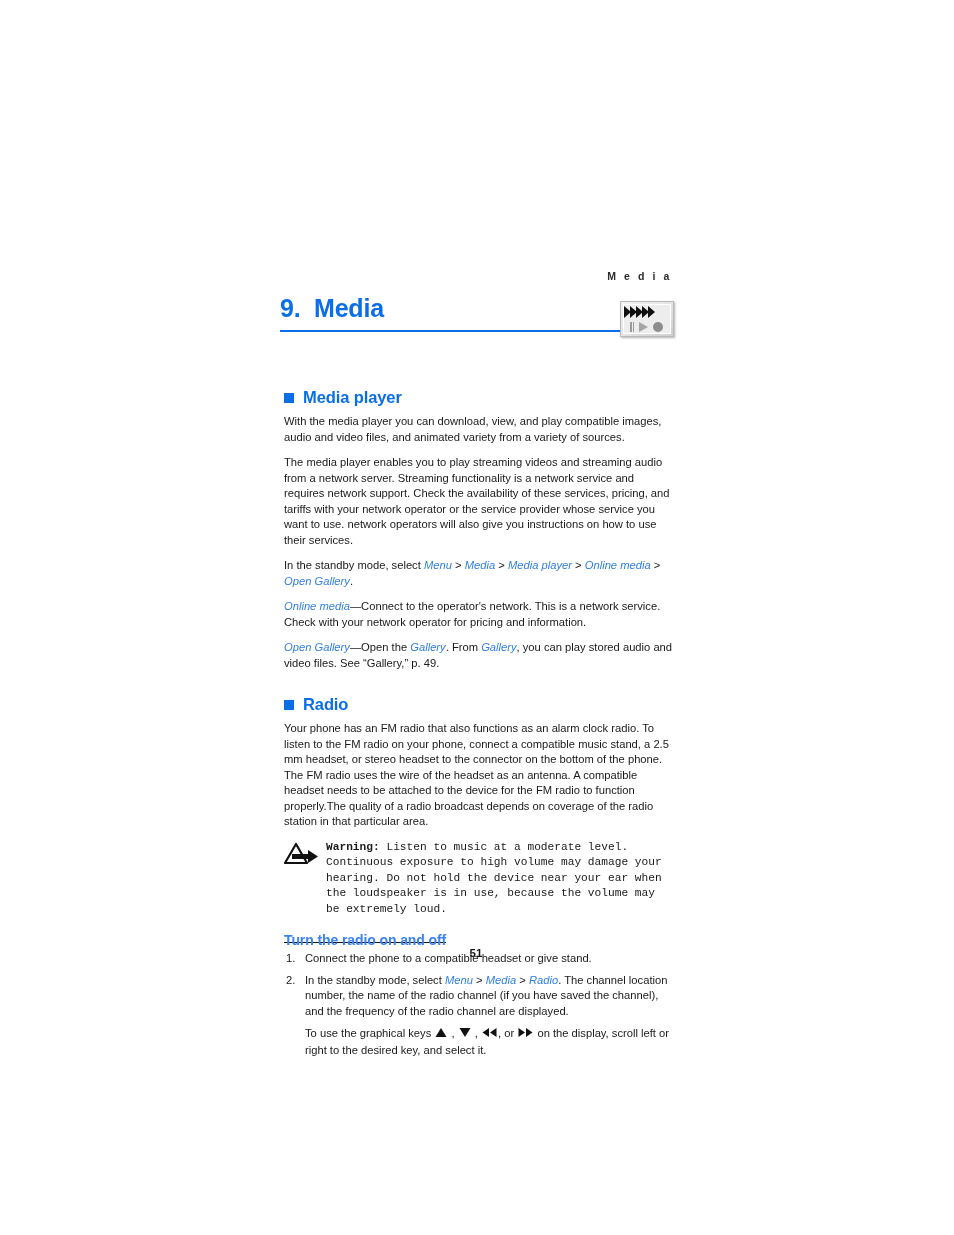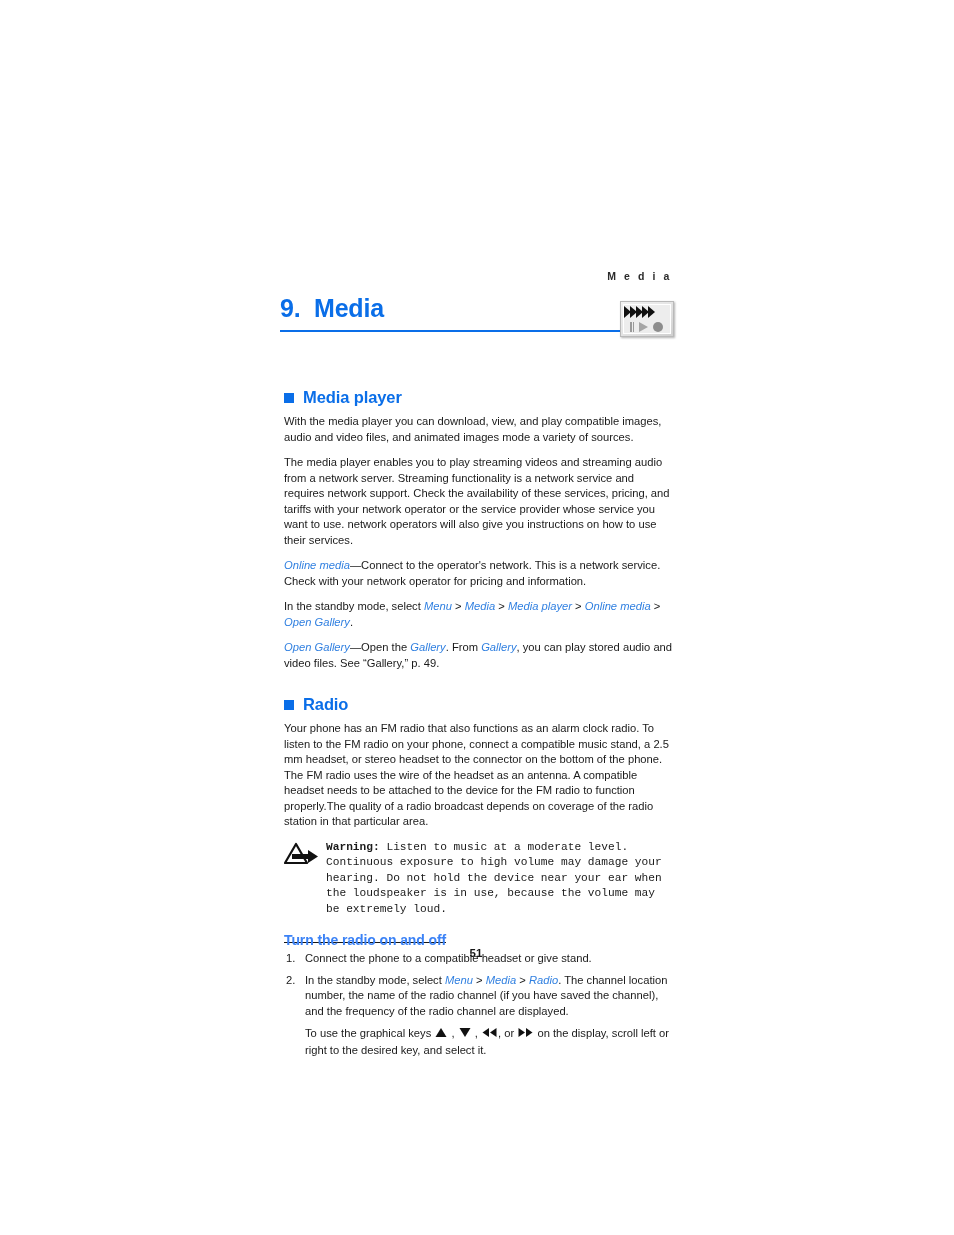--- a/index.html
+++ b/index.html
@@ -297,27 +297,27 @@
     </div>
   </div>
 
   <div class="content">
 
     <h2 class="section">
       <span class="sq"></span>
       <span>Media player</span>
     </h2>
 
-    <p class="body">With the media player you can download, view, and play compatible images, audio and video files, and animated images mode a variety of sources.</p>
+    <p class="body">With the media player you can download, view, and play compatible images, audio and video files, and animated variety from a variety of sources.</p>
 
     <p class="body">The media player enables you to play streaming videos and streaming audio from a network server. Streaming functionality is a network service and requires network support. Check the availability of these services, pricing, and tariffs with your network operator or the service provider whose service you want to use. network operators will also give you instructions on how to use their services.</p>
 
+    <p class="body"><span>In the standby mode, select </span><span class="it-blue">Menu</span><span class="sep"> &gt; </span><span class="it-blue">Media</span><span class="sep"> &gt; </span><span class="it-blue">Media player</span><span class="sep"> &gt; </span><span class="it-blue">Online media</span><span class="sep"> &gt; </span><span class="it-blue">Open Gallery</span><span>.</span></p>
+
     <p class="body"><span class="it-blue">Online media</span><span>—Connect to the operator's network. This is a network service. Check with your network operator for pricing and information.</span></p>
-
-    <p class="body"><span>In the standby mode, select </span><span class="it-blue">Menu</span><span class="sep"> &gt; </span><span class="it-blue">Media</span><span class="sep"> &gt; </span><span class="it-blue">Media player</span><span class="sep"> &gt; </span><span class="it-blue">Online media</span><span class="sep"> &gt; </span><span class="it-blue">Open Gallery</span><span>.</span></p>
 
     <p class="body"><span class="it-blue">Open Gallery</span><span>—Open the </span><span class="it-blue">Gallery</span><span>. From </span><span class="it-blue">Gallery</span><span>, you can play stored audio and video files. See “Gallery,” p. 49.</span></p>
 
     <h2 class="section" style="margin-top:24px;">
       <span class="sq"></span>
       <span>Radio</span>
     </h2>
 
     <p class="body">Your phone has an FM radio that also functions as an alarm clock radio. To listen to the FM radio on your phone, connect a compatible music stand, a 2.5 mm headset, or stereo headset to the connector on the bottom of the phone. The FM radio uses the wire of the headset as an antenna. A compatible headset needs to be attached to the device for the FM radio to function properly.The quality of a radio broadcast depends on coverage of the radio station in that particular area.</p>
 

